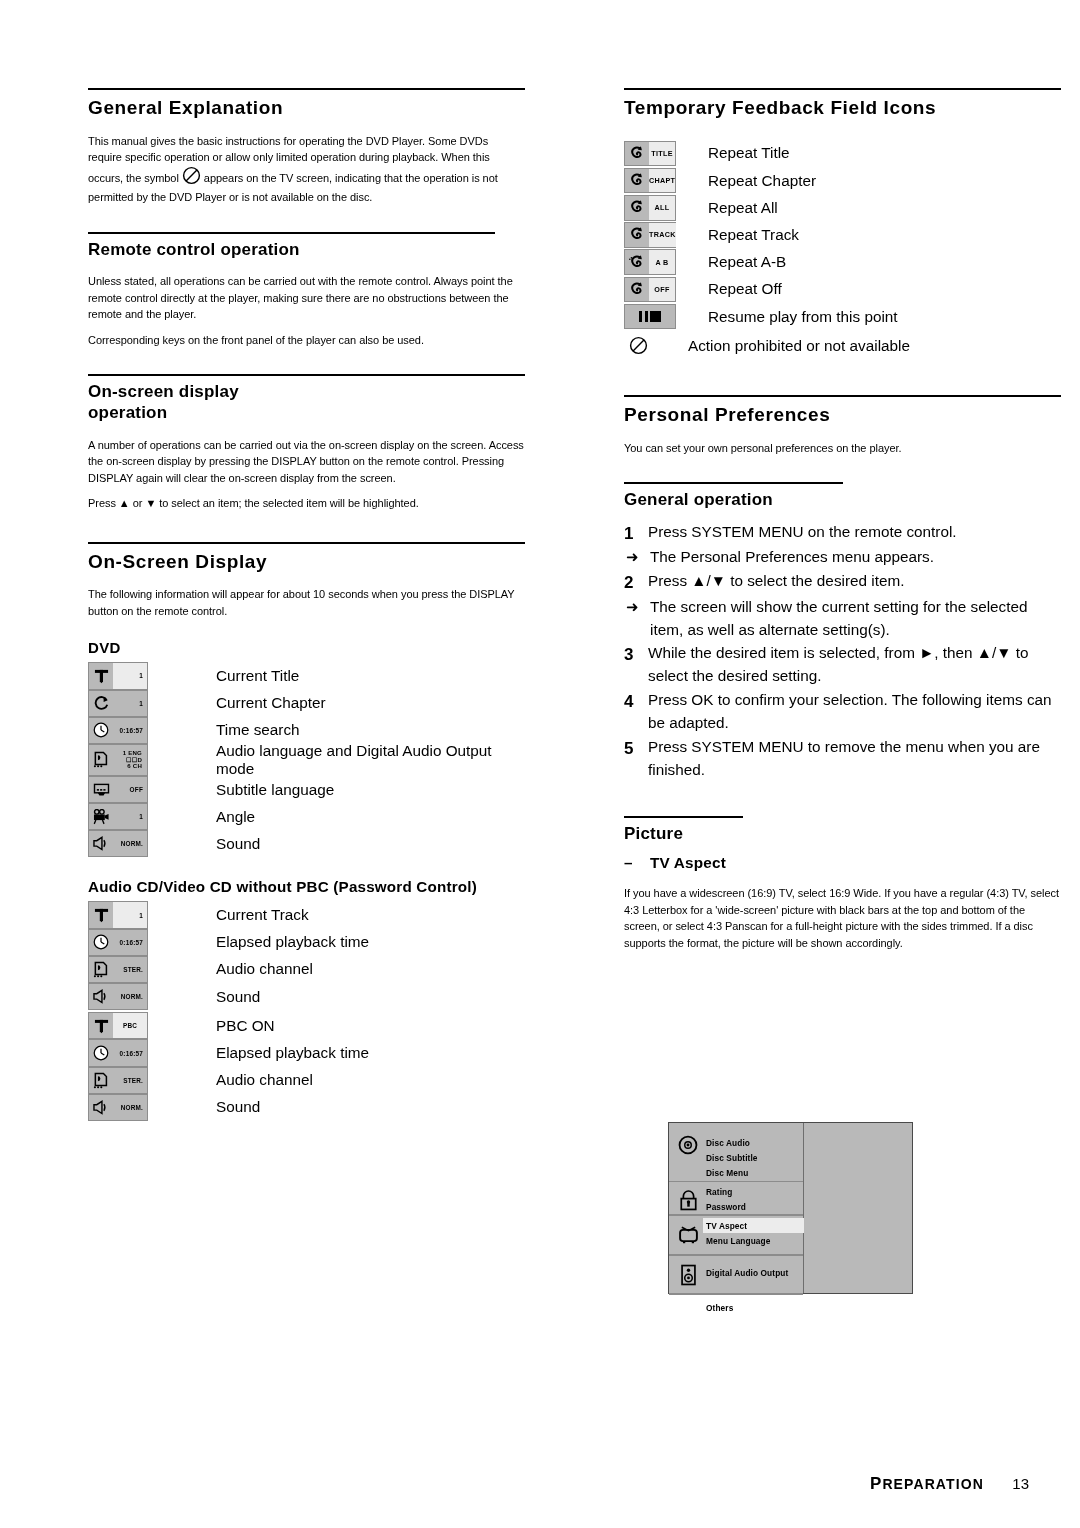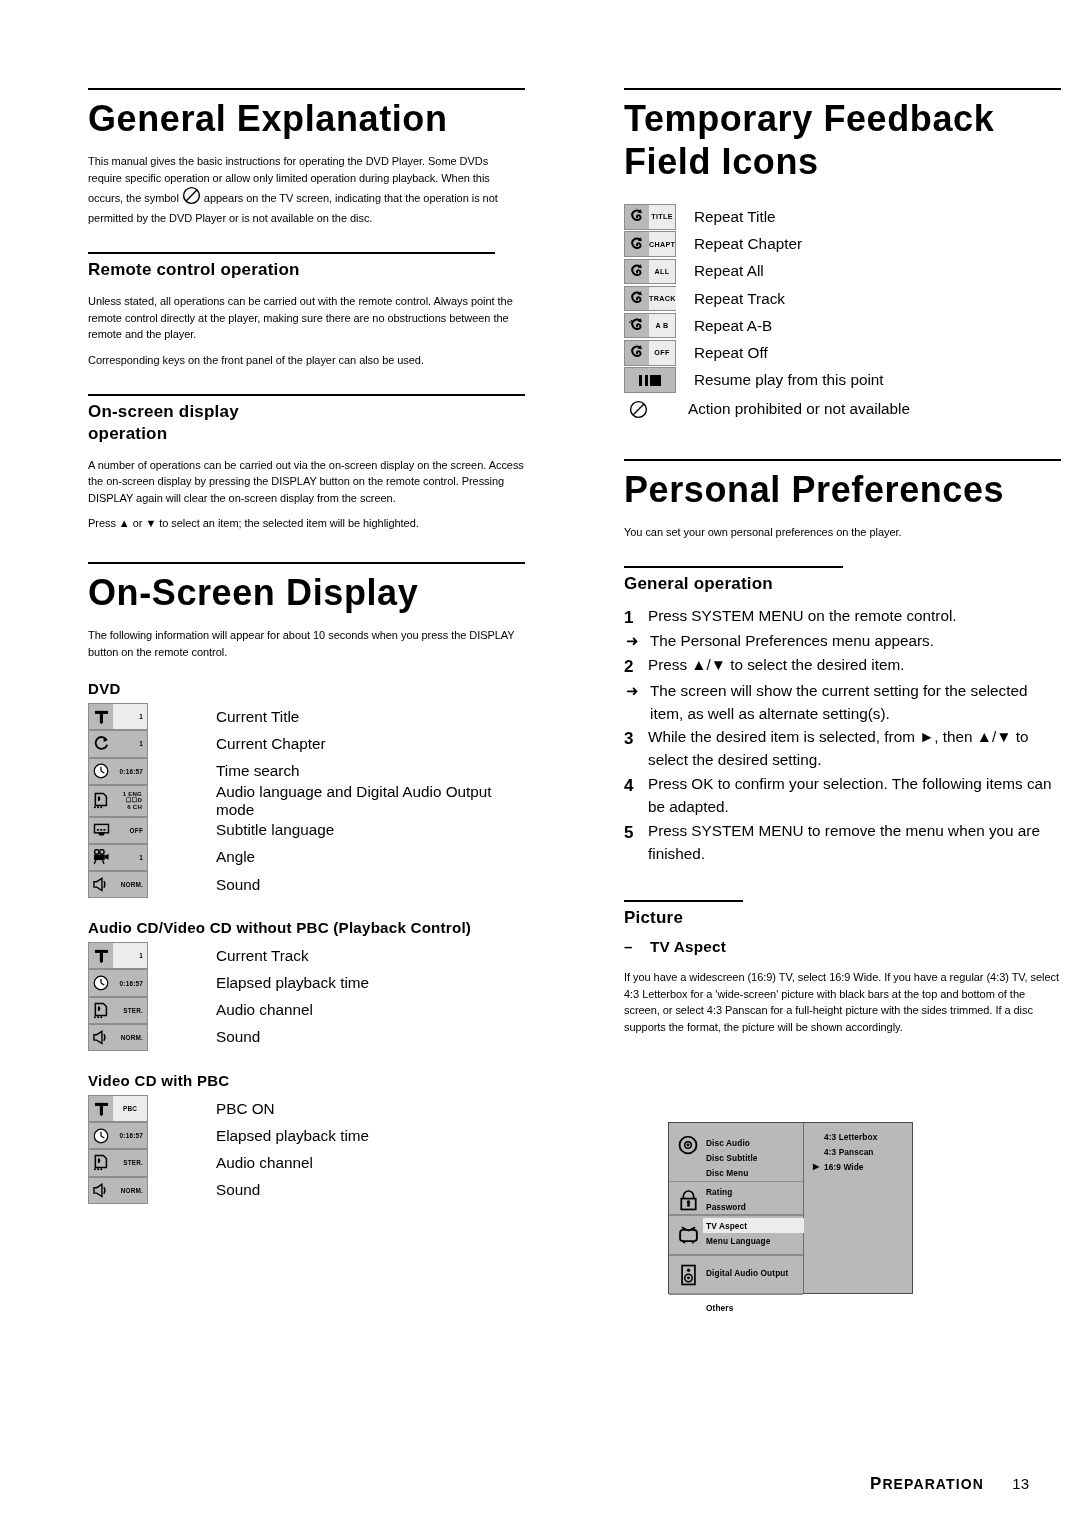--- a/index.html
+++ b/index.html
@@ -12,21 +12,21 @@
     overflow:hidden;
   }
   .page{position:absolute;inset:0;}
 
   .col{position:absolute;top:88px;width:437px;}
   .col-left{left:88px;}
   .col-right{left:624px;width:437px;}
 
   
   h1.sec{
-    font-size:36px;font-weight:bold;letter-spacing:.6px;
+    font-size:19px;font-weight:bold;letter-spacing:.6px;
     margin:0 0 0 0;padding:7px 0 0 0;
     border-top:2.4px solid #000;
     line-height:1.2;
   }
   h2.sub{
     font-size:17px;font-weight:bold;letter-spacing:.2px;
     margin:0;padding:5px 0 0 0;
     border-top:2.2px solid #000;
     display:inline-block;
     line-height:1.25;
@@ -68,21 +68,21 @@
   .chip .val.multi{
     flex-direction:column;justify-content:center;align-items:flex-end;
     line-height:1.08;font-size:6.1px;padding-right:5px;
   }
   .chip.tall{height:32px;}
 
   
   .rchip{
     width:52px;height:25.5px;box-sizing:border-box;
     background:#b9b9b9;border:1px solid #8d8d8d;
-    display:flex;align-items:center;margin-right:18px;flex:0 0 auto;
+    display:flex;align-items:center;margin-right:32px;flex:0 0 auto;
   }
   .rchip .gl{width:24px;display:flex;align-items:center;justify-content:center;flex:0 0 auto;}
   .rchip .val{
     flex:1;height:100%;background:#ececec;display:flex;align-items:center;justify-content:center;
     font-size:7.2px;font-weight:bold;letter-spacing:.3px;
   }
   .rchip.resume{justify-content:center;}
   .rchip.resume .bars{display:flex;align-items:center;gap:2.5px;}
   .rchip.resume .bar{width:3px;height:11px;background:#000;}
   .rchip.resume .sq{width:11px;height:11px;background:#000;}
@@ -273,21 +273,21 @@
                 <path d="M2 5 h3 l5.5 -3.6 v13 l-5.5 -3.6 h-3 z" fill="none" stroke="#000" stroke-width="1.5"></path>
                 <path d="M12.6 4.5 q2.2 3.5 0 7" fill="none" stroke="#000" stroke-width="1.4"></path>
               </svg>
           </span>
           <span class="val">NORM.</span>
         </div>
         <span class="lbl">Sound</span>
       </div>
     </div>
 
-    <div class="minih wide" style="margin-top:21px;">Audio CD/Video CD without PBC (Playback Control)</div>
+    <div class="minih wide" style="margin-top:21px;">Audio CD/Video CD without PBC (Password Control)</div>
     <div class="iconlist">
 
       <div class="irow">
         <div class="chip">
           <span class="gl">
             <svg width="15" height="16" viewBox="0 0 16 17">
                 <rect x="1" y="2" width="14" height="3.2" fill="#000"></rect>
                 <rect x="6.2" y="2" width="3.4" height="13" fill="#000"></rect>
                 <path d="M6.2 14 h3.4 l-1.7 2.2 z" fill="#000"></path>
               </svg>
@@ -334,21 +334,20 @@
                 <path d="M2 5 h3 l5.5 -3.6 v13 l-5.5 -3.6 h-3 z" fill="none" stroke="#000" stroke-width="1.5"></path>
                 <path d="M12.6 4.5 q2.2 3.5 0 7" fill="none" stroke="#000" stroke-width="1.4"></path>
               </svg>
           </span>
           <span class="val">NORM.</span>
         </div>
         <span class="lbl">Sound</span>
       </div>
     </div>
 
-    <div class="minih" style="margin-top:21px;">Video CD with PBC</div>
     <div class="iconlist">
 
       <div class="irow">
         <div class="chip">
           <span class="gl">
             <svg width="15" height="16" viewBox="0 0 16 17">
                 <rect x="1" y="2" width="14" height="3.2" fill="#000"></rect>
                 <rect x="6.2" y="2" width="3.4" height="13" fill="#000"></rect>
                 <path d="M6.2 14 h3.4 l-1.7 2.2 z" fill="#000"></path>
               </svg>
@@ -645,34 +644,20 @@
 
       <div class="tvsep" style="margin-top:12px;"></div>
 
       <div class="tvgroup" style="padding-top:6px;">
         <div class="tvitem">
           <span>Others</span>
         </div>
       </div>
     </div>
 
-    <div class="tvright">
-      <div class="tvopts">
-        <div class="tvopt">
-          <span>4:3 Letterbox</span>
-        </div>
-        <div class="tvopt">
-          <span>4:3 Panscan</span>
-        </div>
-        <div class="tvopt cur" style="position:relative;">
-          <span class="mk">▶</span>
-          <span>16:9 Wide</span>
-        </div>
-      </div>
-    </div>
   </div>
 
   <div class="footer">
     <span class="fl"><span class="cap">P</span><span>REPARATION</span></span>
     <span class="pg">13</span>
   </div>
 
 </div>
 
 </body></html>

